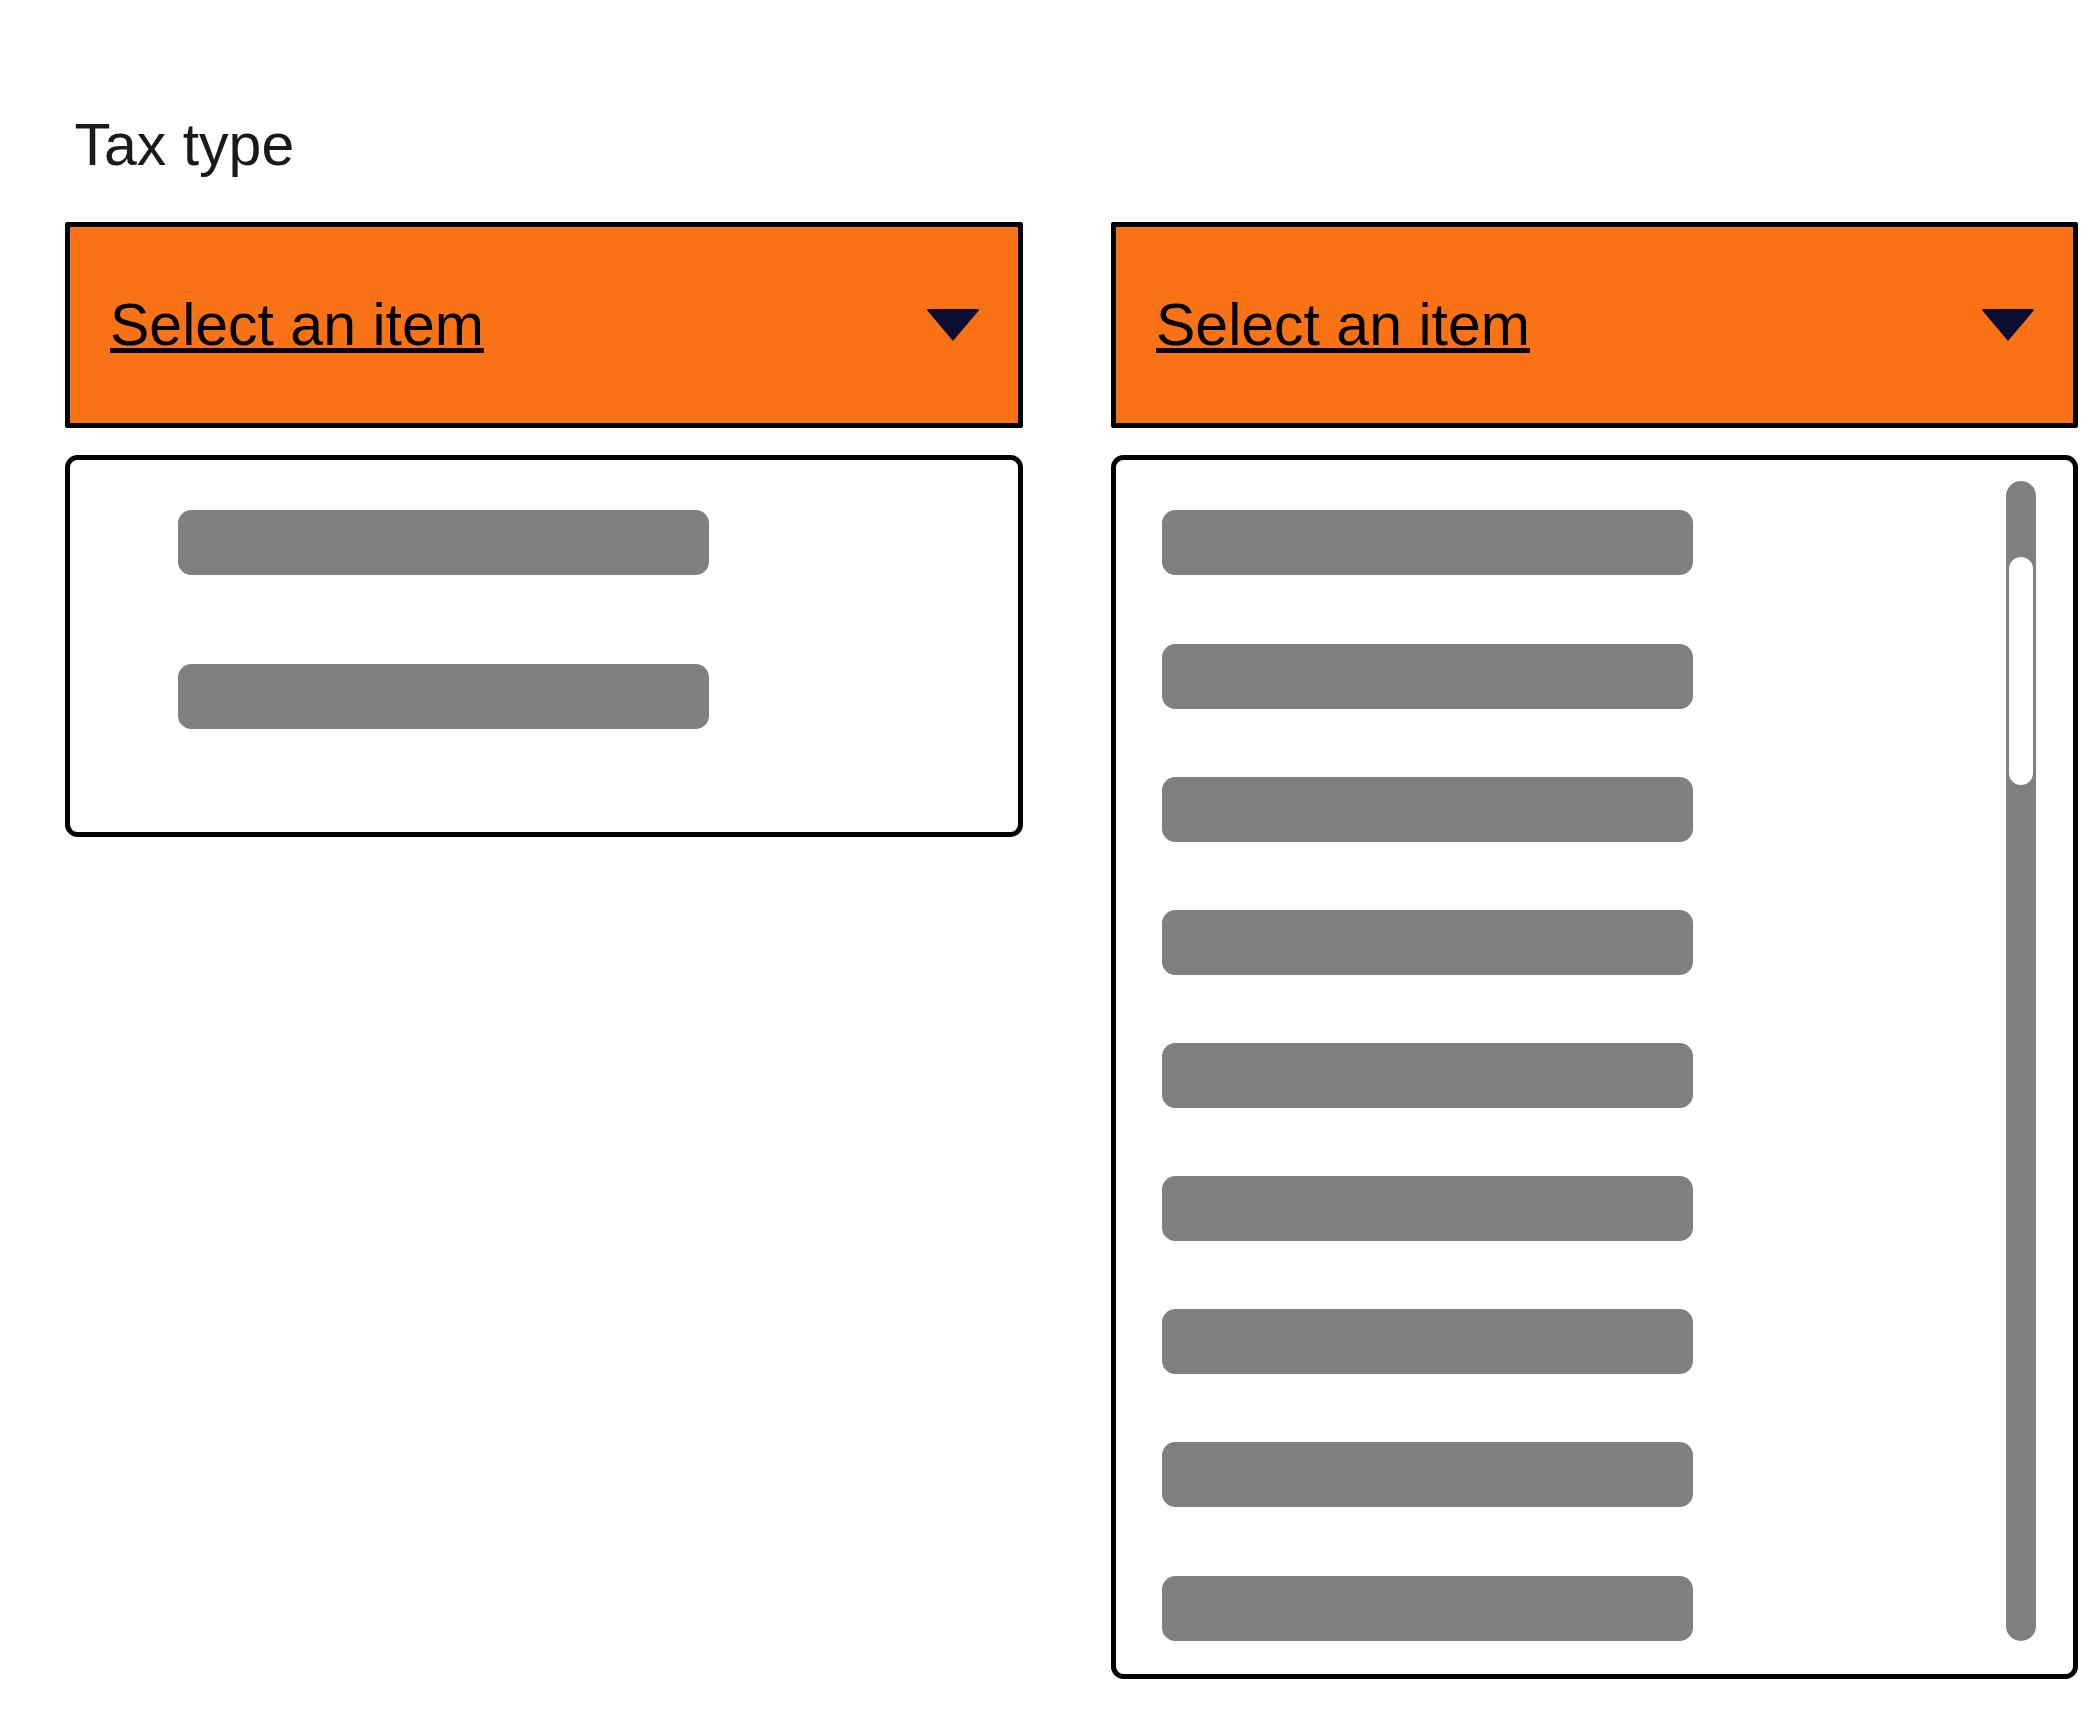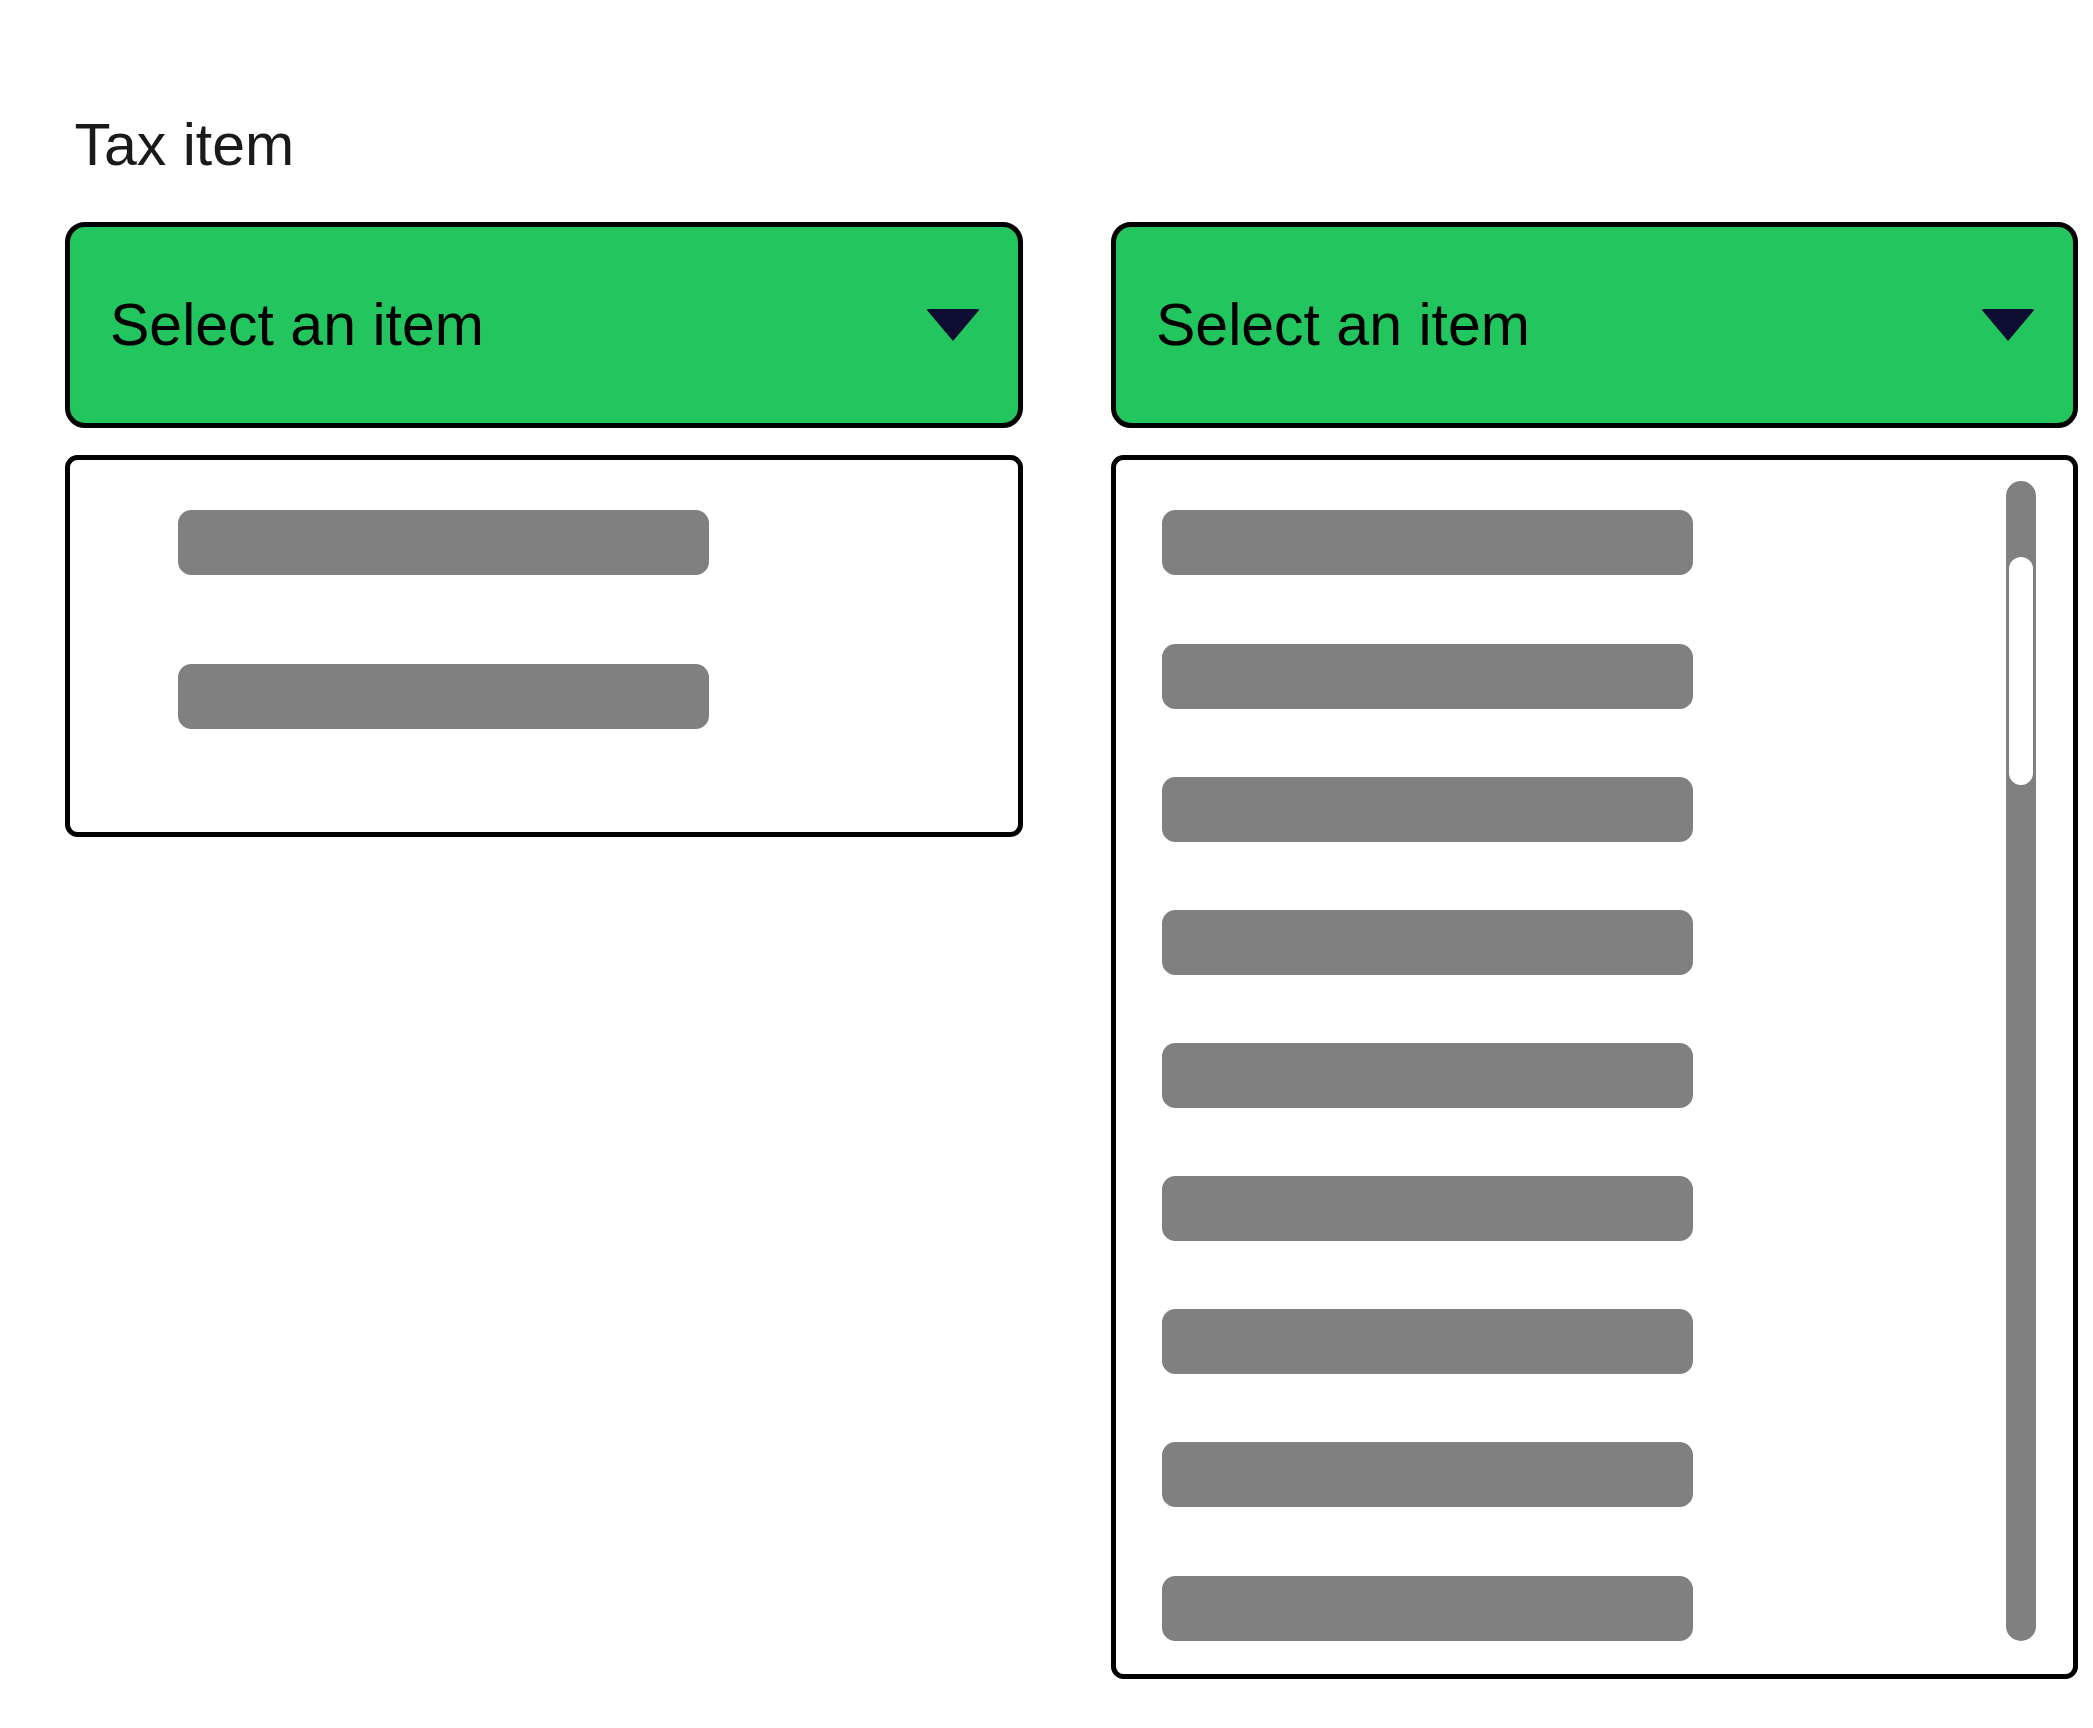--- a/index.html
+++ b/index.html
@@ -33,28 +33,29 @@
     letter-spacing: 0px;
   }
 
   
   .combobox {
     position: absolute;
     left: 0;
     top: 222px;
     height: 206px;
     box-sizing: border-box;
-    background: #22c55e;
+    background: #f97316;
     border: 5.7px solid #000000;
-    border-radius: 20px;
+    border-radius: 2px;
     display: flex;
     align-items: center;
     justify-content: space-between;
     padding: 0 38px 0 40px;
     cursor: pointer;
+    text-decoration: underline;
   }
   .combobox-value {
     font-size: 59px;
     line-height: 1;
     color: #000000;
     white-space: nowrap;
   }
   .caret-icon {
     width: 0;
     height: 0;
@@ -109,21 +110,21 @@
   
   #group-countries { left: 1111px; width: 967px; height: 1702px; }
   #group-countries .combobox { width: 967px; }
   #group-countries .listbox  { width: 967px; height: 1224px; }
 </style>
 </head>
 <body>
 
 <div class="field-group" id="group-tax-type">
 
-  <div class="field-label">Tax item</div>
+  <div class="field-label">Tax type</div>
 
   <div class="combobox">
     <span class="combobox-value" aria-placeholder="Select an item">Select an item</span>
     <span class="caret-icon"></span>
   </div>
 
   <div class="listbox">
     <div class="skeleton-bar" style="left:108px; top:50px; width:531px;"></div>
     <div class="skeleton-bar" style="left:108px; top:204px; width:531px;"></div>
   </div>

